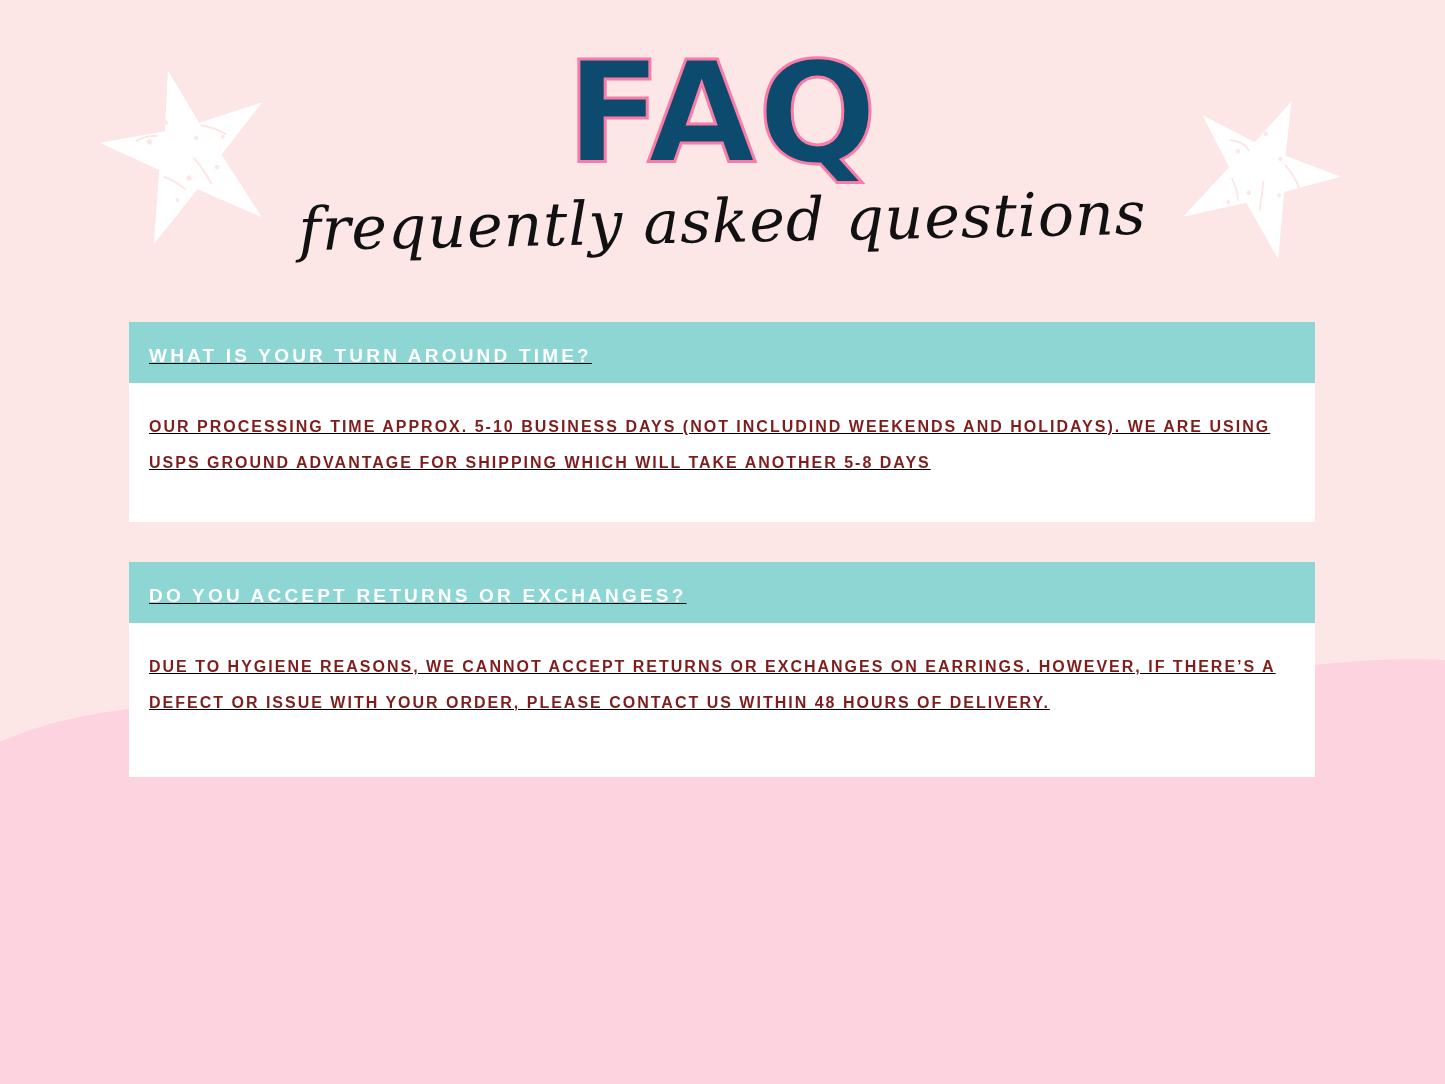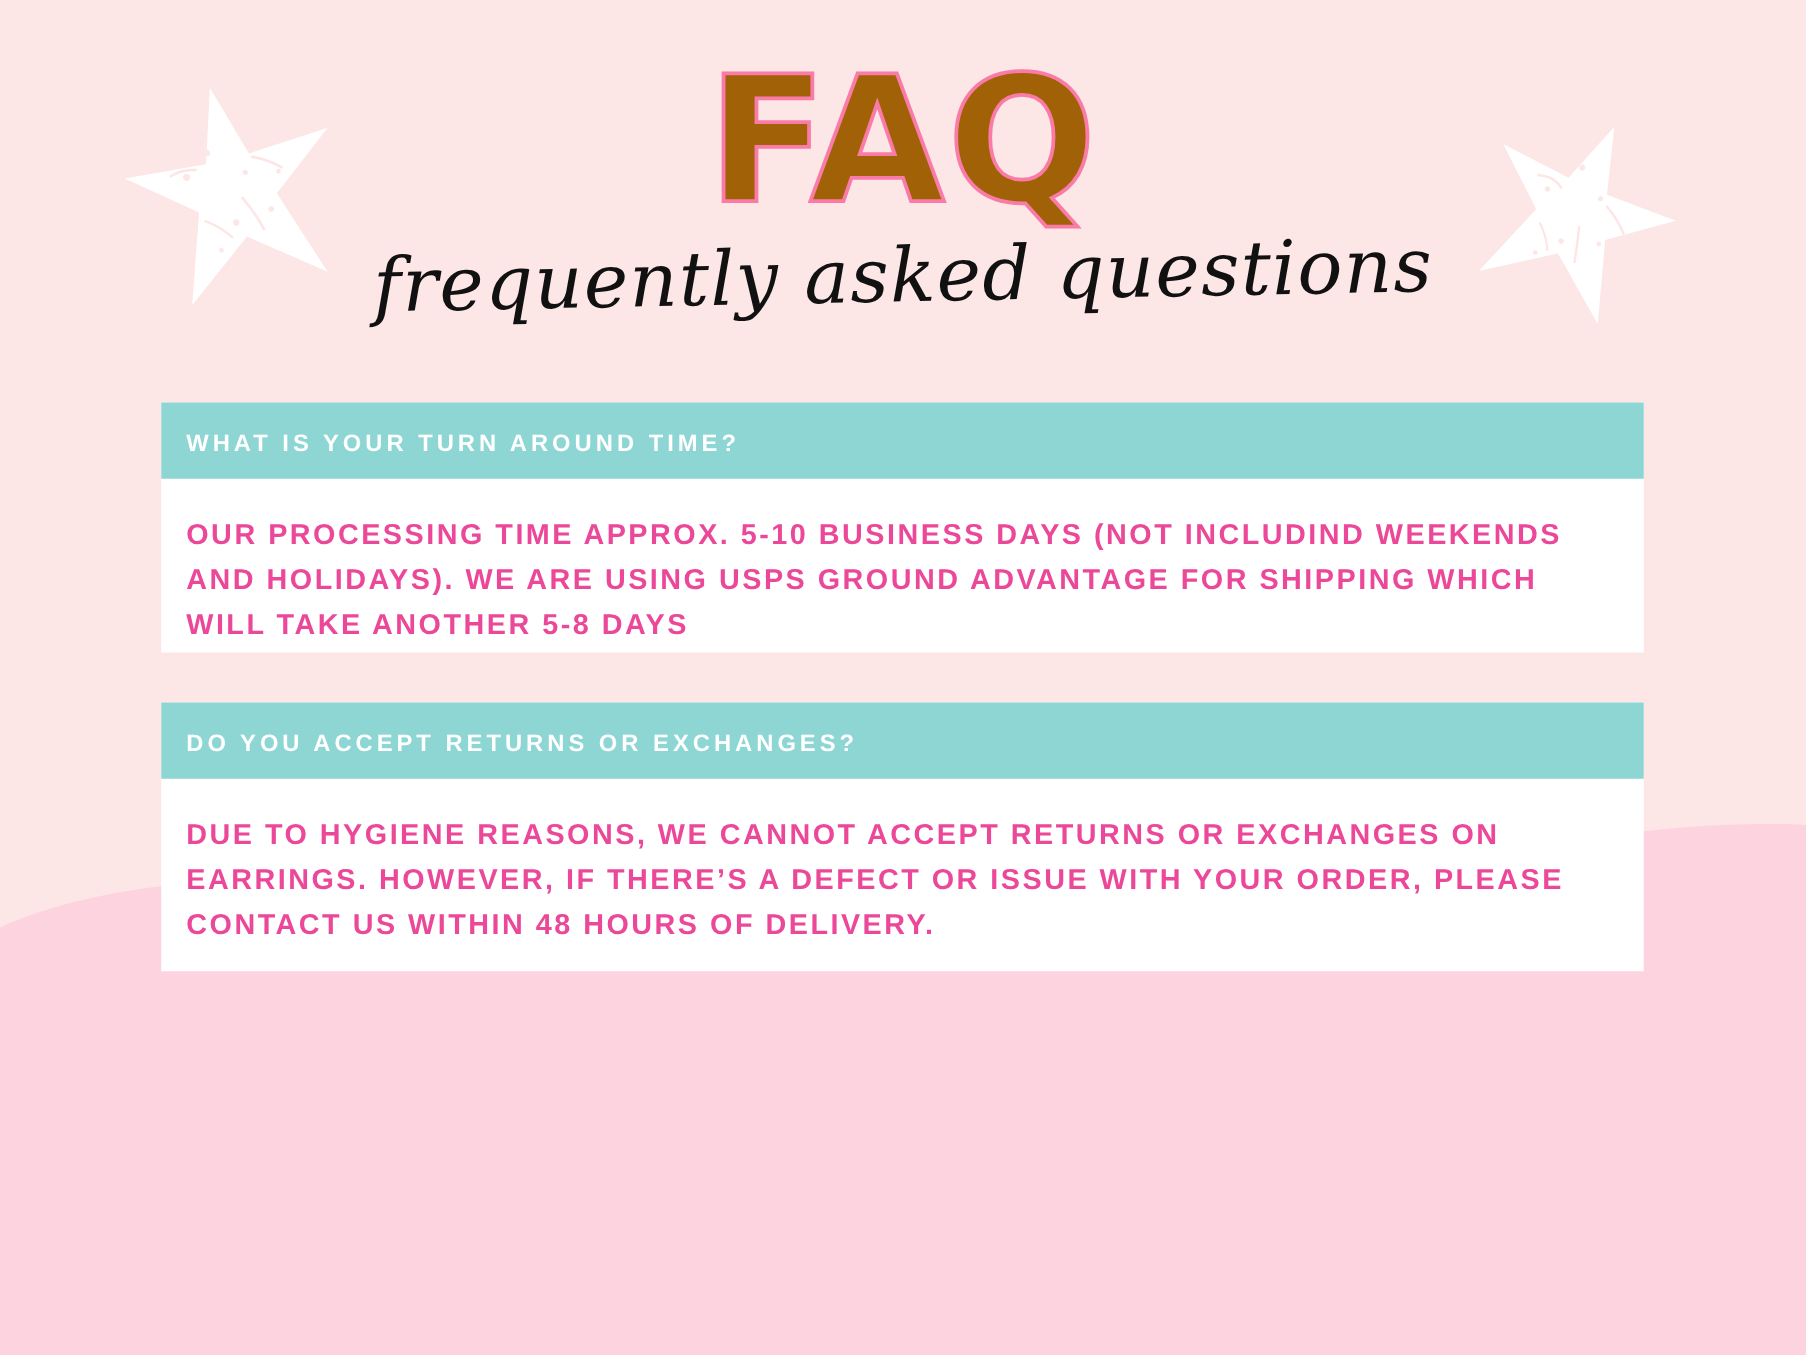--- a/index.html
+++ b/index.html
@@ -48,21 +48,21 @@
   }
 
   .faq-title {
     margin: 0;
     padding: 0;
     font-family: "DejaVu Sans", sans-serif;
     font-weight: bold;
     font-size: 140px;
     line-height: 1;
     letter-spacing: 2px;
-    color: #a16207;
+    color: #0c4a6e;
     padding-top: 44px;
     -webkit-text-stroke: 3px #fa7ba7;
   }
 
   .faq-subtitle {
     margin: 0;
     padding: 0;
     margin-top: 6px;
     font-family: "DejaVu Serif", serif;
     font-style: italic;
@@ -72,20 +72,21 @@
     letter-spacing: 1px;
     transform: rotate(-1.1deg);
   }
 
   
   .faq-list {
     position: absolute;
     left: 129px;
     top: 322px;
     width: 1186px;
+    text-decoration: underline;
   }
 
   .faq-card {
     width: 1186px;
     background: #ffffff;
     margin-bottom: 40px;
   }
   .faq-card:last-child { margin-bottom: 0; }
 
   .faq-question {
@@ -95,24 +96,24 @@
     font-weight: bold;
     font-size: 19px;
     letter-spacing: 3.2px;
     text-transform: uppercase;
     padding: 23px 0 21px 20px;
     box-sizing: border-box;
     height: 61px;
   }
 
   .faq-answer {
-    color: #ec4899;
+    color: #7f1d1d;
     font-family: "Liberation Sans", sans-serif;
     font-weight: bold;
-    font-size: 23px;
+    font-size: 16px;
     letter-spacing: 2.0px;
     line-height: 36px;
     text-transform: uppercase;
     padding: 26px 22px 26px 20px;
     box-sizing: border-box;
   }
 
   .card-1 .faq-answer { height: 139px; }
   .card-2 .faq-answer { height: 145px; }
   .card-3 .faq-answer { height: 154px; }

